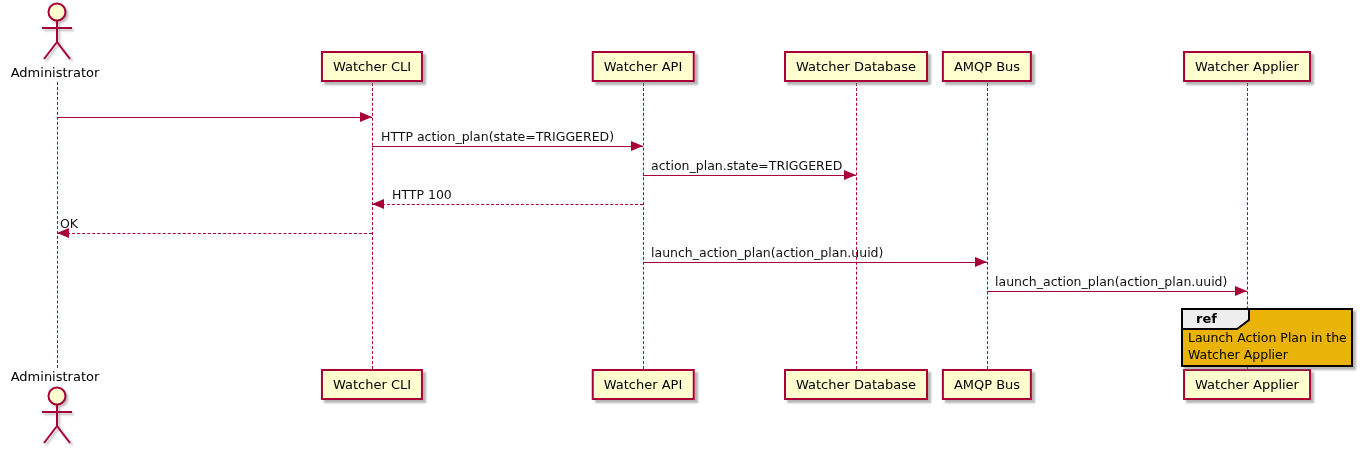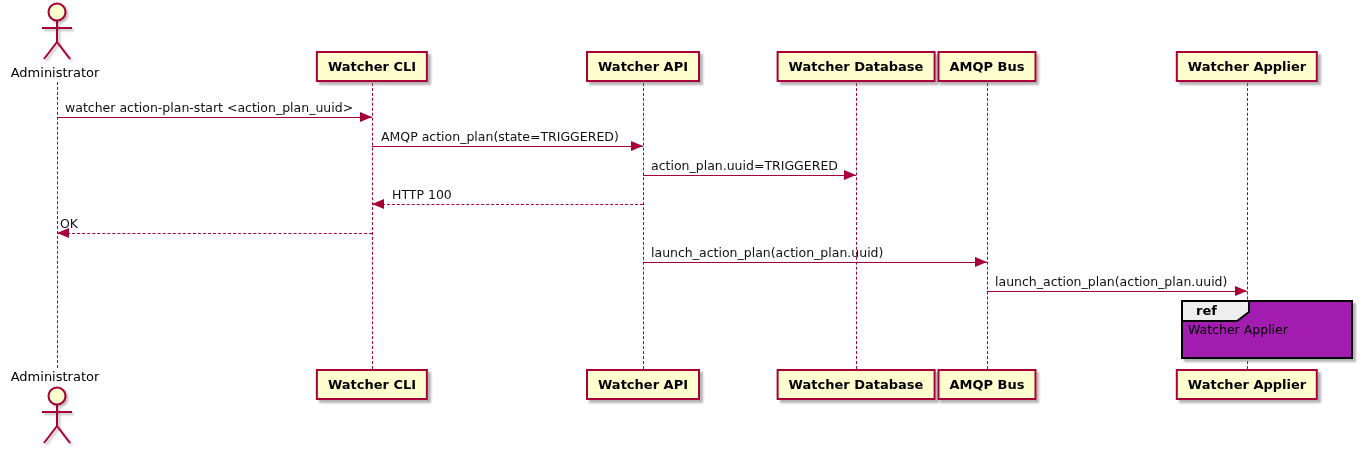--- a/index.html
+++ b/index.html
@@ -6,21 +6,21 @@
   #canvas{
     position:relative;width:1362px;height:456px;background:#fff;overflow:hidden;
     font-family:"DejaVu Sans","Liberation Sans",sans-serif;color:#000;
   }
   
   .pbox{
     position:absolute;transform:translateX(-50%);
     background:#FEFECE;border:2px solid #A80036;
     padding:4px 10px;font-size:13px;line-height:19px;white-space:nowrap;
     box-shadow:3px 3px 2px rgba(120,120,120,0.55);
-    color:#000;text-align:center;font-weight:bold;
+    color:#000;text-align:center;
   }
   
   .actor-label{
     position:absolute;transform:translateX(-50%);
     font-size:13px;line-height:15px;white-space:nowrap;color:#000;
   }
   
   .lifeline{
     position:absolute;width:0;border-left:1px dashed #A80036;
   }
@@ -37,22 +37,23 @@
   }
   .arrow-left{
     position:absolute;width:0;height:0;
     border-top:5px solid transparent;border-bottom:5px solid transparent;
     border-right:12px solid #A80036;
   }
   
   .actor-svg{position:absolute;filter:drop-shadow(2.5px 2.5px 1px rgba(120,120,120,0.5));}
   
   .refbox{
-    position:absolute;background:#a21caf;border:2px solid #000;
+    position:absolute;background:#eab308;border:2px solid #000;
     box-shadow:3px 3px 2px rgba(120,120,120,0.55);
+    margin-top:8px;
   }
   .ref-tab{position:absolute;left:-2px;top:-2px;}
   .ref-tab-label{
     position:absolute;left:13px;top:1px;font-size:13px;font-weight:bold;color:#000;
   }
   .ref-body{
     position:absolute;left:5px;top:20px;right:3px;
     font-size:12.5px;line-height:16.5px;color:#000;
   }
 </style>
@@ -61,29 +62,28 @@
 
 <div id="canvas">
 
   <div class="lifeline" style="left:56.5px;top:82px;height:286px"></div>
   <div class="lifeline" style="left:371.5px;top:83px;height:286px"></div>
   <div class="lifeline" style="left:642.5px;top:83px;height:286px"></div>
   <div class="lifeline" style="left:855.5px;top:83px;height:286px"></div>
   <div class="lifeline" style="left:986.5px;top:83px;height:286px"></div>
   <div class="lifeline" style="left:1246.5px;top:83px;height:286px"></div>
 
-  <div class="msg-label" style="left:65px;top:100px">watcher action-plan-start &lt;action_plan_uuid&gt;</div>
   <div class="msg-line" style="left:57px;top:117px;width:315px"></div>
   <div class="arrow-right" style="left:360px;top:112px"></div>
 
-  <div class="msg-label" style="left:381px;top:129px">AMQP action_plan(state=TRIGGERED)</div>
+  <div class="msg-label" style="left:381px;top:129px">HTTP action_plan(state=TRIGGERED)</div>
   <div class="msg-line" style="left:372px;top:146px;width:271px"></div>
   <div class="arrow-right" style="left:631px;top:141px"></div>
 
-  <div class="msg-label" style="left:651px;top:158px">action_plan.uuid=TRIGGERED</div>
+  <div class="msg-label" style="left:651px;top:158px">action_plan.state=TRIGGERED</div>
   <div class="msg-line" style="left:643px;top:175px;width:213px"></div>
   <div class="arrow-right" style="left:844px;top:170px"></div>
 
   <div class="msg-label" style="left:392px;top:187px">HTTP 100</div>
   <div class="msg-line dashed" style="left:372px;top:204px;width:271px"></div>
   <div class="arrow-left" style="left:372px;top:199px"></div>
 
   <div class="msg-label" style="left:60px;top:216px">OK</div>
   <div class="msg-line dashed" style="left:57px;top:233px;width:315px"></div>
   <div class="arrow-left" style="left:57px;top:228px"></div>
@@ -125,17 +125,18 @@
   <div class="pbox" style="left:856px;top:369px">Watcher Database</div>
   <div class="pbox" style="left:987px;top:369px">AMQP Bus</div>
   <div class="pbox" style="left:1247px;top:369px">Watcher Applier</div>
 
   <div class="refbox" style="left:1181px;top:300px;width:168px;height:55px">
     <svg class="ref-tab" width="72" height="23" viewBox="0 0 72 23">
       <path d="M1,1 H68 V12 L56,21 H1 Z" fill="#EEEEEE" stroke="#000000" stroke-width="2"></path>
     </svg>
     <span class="ref-tab-label">ref</span>
     <div class="ref-body">
+      <div>Launch Action Plan in the</div>
       <div>Watcher Applier</div>
     </div>
   </div>
 
 </div>
 
 </body></html>

